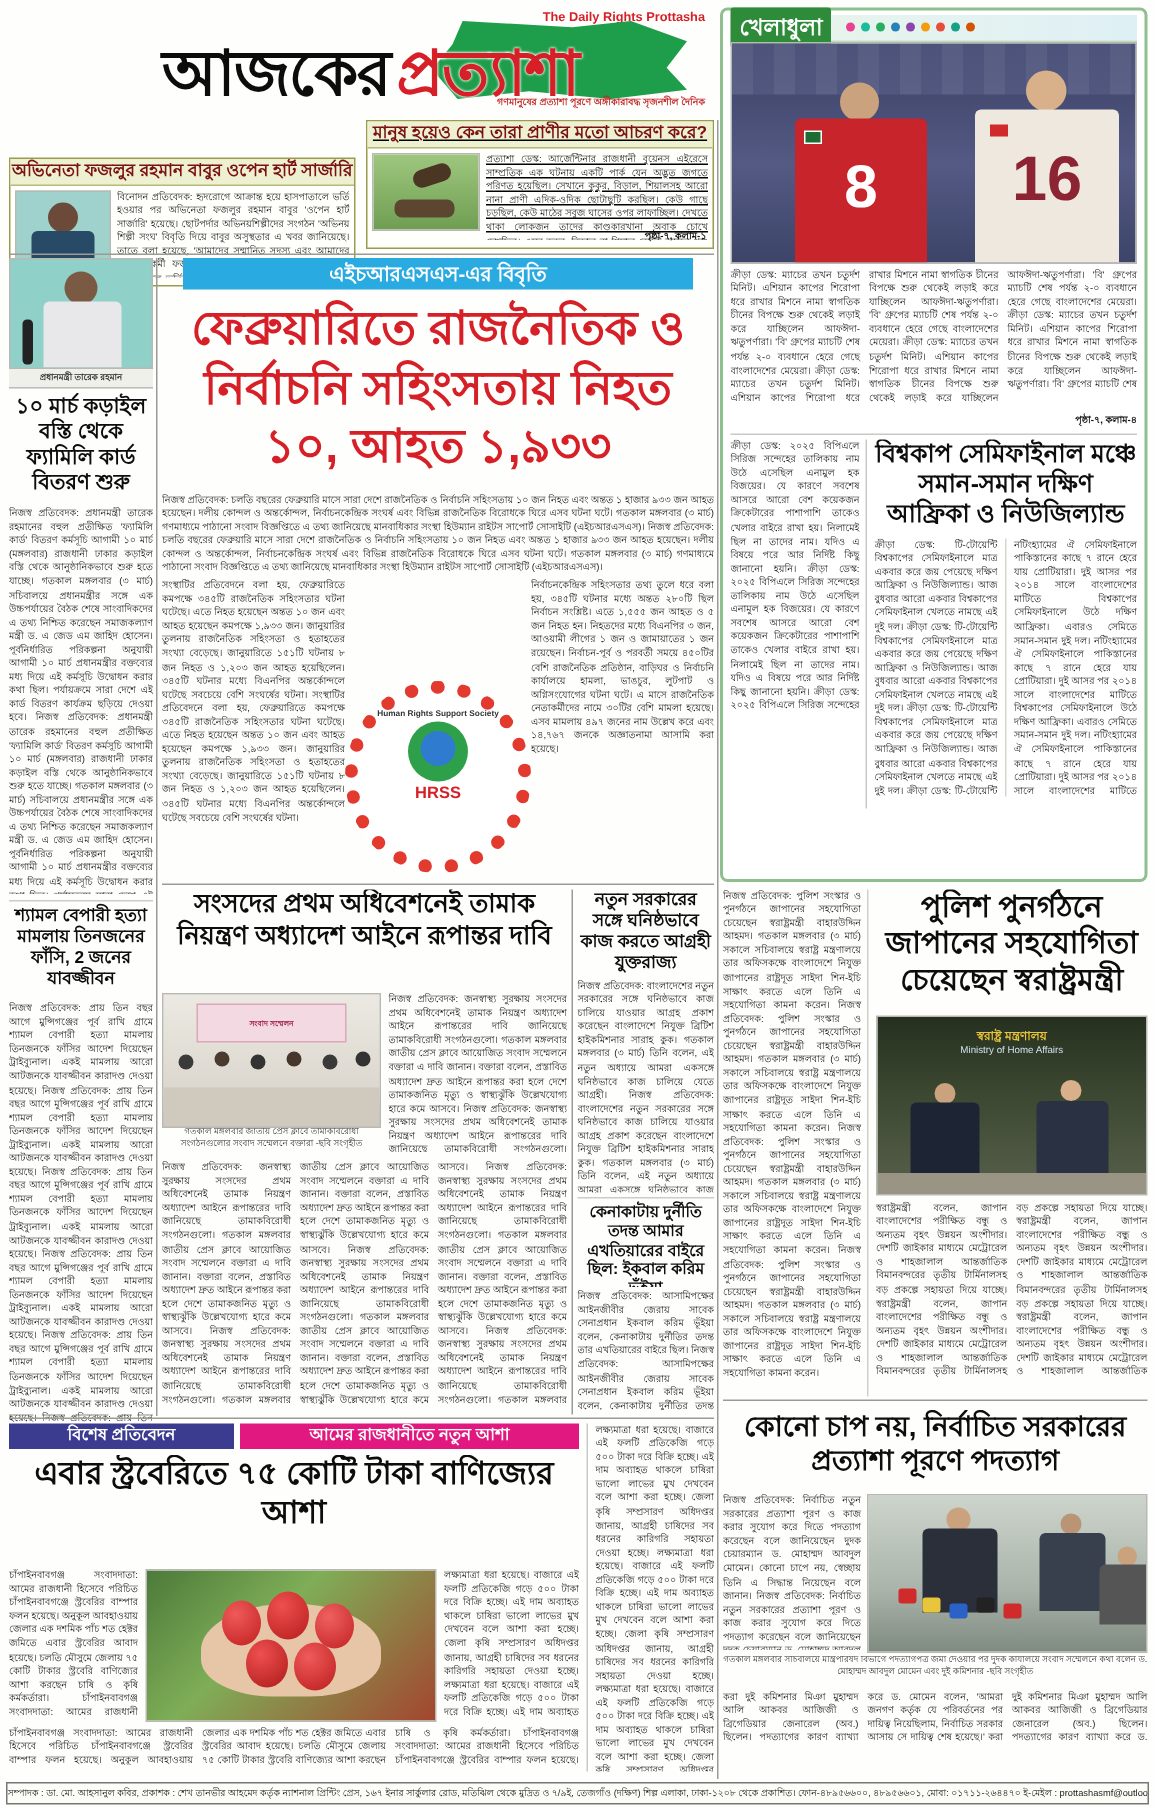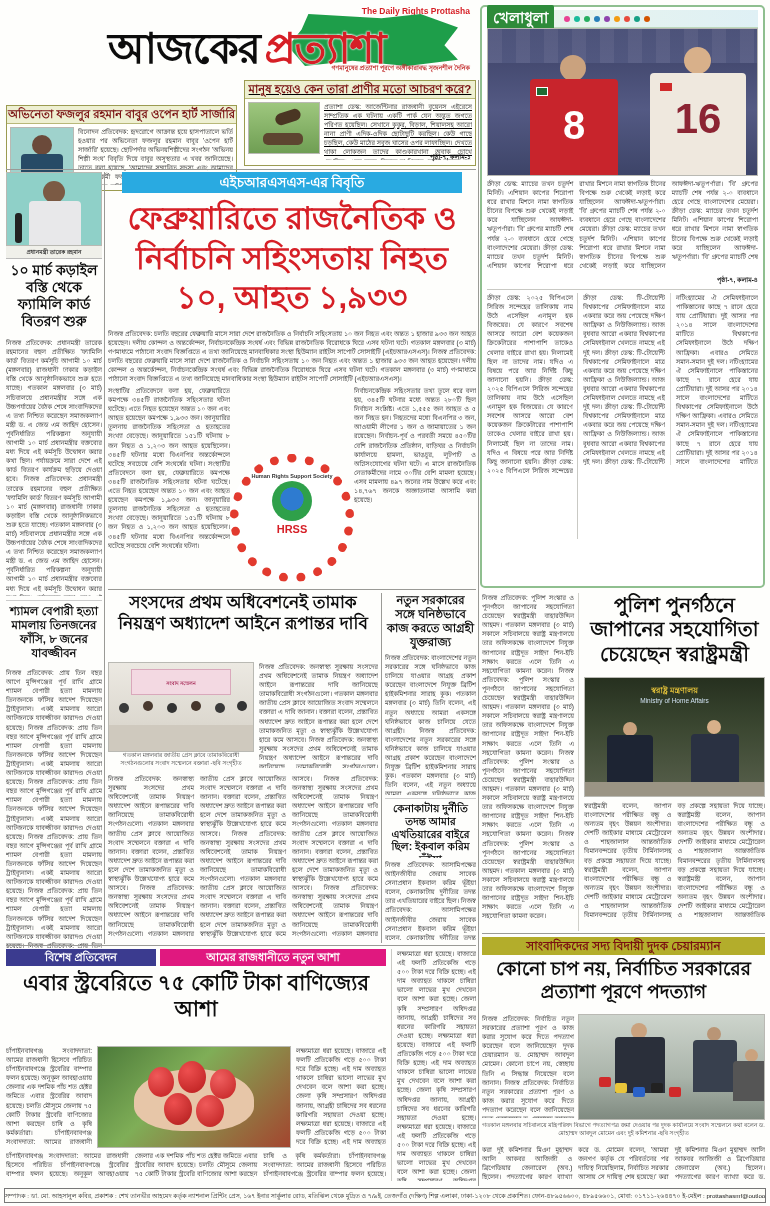--- a/index.html
+++ b/index.html
@@ -59,20 +59,21 @@
     </div>
     <div style="margin-top:3px;height:96px;">
       <div class="j j3" style="height:96px;">ক্রীড়া ডেস্ক: ম্যাচের তখন চতুর্দশ মিনিট। এশিয়ান কাপের শিরোপা ধরে রাখার মিশনে নামা স্বাগতিক চীনের বিপক্ষে শুরু থেকেই লড়াই করে যাচ্ছিলেন আফঈদা-ঋতুপর্ণারা। 'বি' গ্রুপের ম্যাচটি শেষ পর্যন্ত ২-০ ব্যবধানে হেরে গেছে বাংলাদেশের মেয়েরা। ক্রীড়া ডেস্ক: ম্যাচের তখন চতুর্দশ মিনিট। এশিয়ান কাপের শিরোপা ধরে রাখার মিশনে নামা স্বাগতিক চীনের বিপক্ষে শুরু থেকেই লড়াই করে যাচ্ছিলেন আফঈদা-ঋতুপর্ণারা। 'বি' গ্রুপের ম্যাচটি শেষ পর্যন্ত ২-০ ব্যবধানে হেরে গেছে বাংলাদেশের মেয়েরা। ক্রীড়া ডেস্ক: ম্যাচের তখন চতুর্দশ মিনিট। এশিয়ান কাপের শিরোপা ধরে রাখার মিশনে নামা স্বাগতিক চীনের বিপক্ষে শুরু থেকেই লড়াই করে যাচ্ছিলেন আফঈদা-ঋতুপর্ণারা। 'বি' গ্রুপের ম্যাচটি শেষ পর্যন্ত ২-০ ব্যবধানে হেরে গেছে বাংলাদেশের মেয়েরা। ক্রীড়া ডেস্ক: ম্যাচের তখন চতুর্দশ মিনিট। এশিয়ান কাপের শিরোপা ধরে রাখার মিশনে নামা স্বাগতিক চীনের বিপক্ষে শুরু থেকেই লড়াই করে যাচ্ছিলেন আফঈদা-ঋতুপর্ণারা। 'বি' গ্রুপের ম্যাচটি শেষ পর্যন্ত ২-০ ব্যবধানে হেরে গেছে বাংলাদেশের মেয়েরা।</div>
     </div>
     <div class="pageref">পৃষ্ঠা-৭, কলাম-৪</div>
     <div style="display:flex;margin-top:3px;border-top:1px solid #c9c9c4;padding-top:3px;height:246px;">
       <div style="width:86px;border-right:1px solid #c9c9c4;padding-right:4px;">
         <div class="j" style="height:180px;">ক্রীড়া ডেস্ক: ২০২৫ বিপিএলে সিরিজ সন্দেহের তালিকায় নাম উঠে এসেছিল এনামুল হক বিজয়ের। যে কারণে সবশেষ আসরে আরো বেশ কয়েকজন ক্রিকেটারের পাশাপাশি তাকেও খেলার বাইরে রাখা হয়। নিলামেই ছিল না তাদের নাম। যদিও এ বিষয়ে পরে আর নির্দিষ্ট কিছু জানানো হয়নি। ক্রীড়া ডেস্ক: ২০২৫ বিপিএলে সিরিজ সন্দেহের তালিকায় নাম উঠে এসেছিল এনামুল হক বিজয়ের। যে কারণে সবশেষ আসরে আরো বেশ কয়েকজন ক্রিকেটারের পাশাপাশি তাকেও খেলার বাইরে রাখা হয়। নিলামেই ছিল না তাদের নাম। যদিও এ বিষয়ে পরে আর নির্দিষ্ট কিছু জানানো হয়নি। ক্রীড়া ডেস্ক: ২০২৫ বিপিএলে সিরিজ সন্দেহের তালিকায় নাম উঠে এসেছিল এনামুল হক বিজয়ের। যে কারণে সবশেষ আসরে আরো বেশ কয়েকজন ক্রিকেটারের পাশাপাশি তাকেও খেলার বাইরে রাখা হয়। নিলামেই ছিল না তাদের নাম। যদিও এ বিষয়ে পরে আর নির্দিষ্ট কিছু জানানো হয়নি। ক্রীড়া ডেস্ক: ২০২৫ বিপিএলে সিরিজ সন্দেহের তালিকায় নাম উঠে এসেছিল এনামুল হক বিজয়ের। যে কারণে সবশেষ আসরে আরো বেশ কয়েকজন ক্রিকেটারের পাশাপাশি তাকেও খেলার বাইরে রাখা হয়। নিলামেই ছিল না তাদের নাম। যদিও এ বিষয়ে পরে আর নির্দিষ্ট কিছু জানানো হয়নি।</div>
       </div>
       <div style="flex:1;padding-left:5px;">
+        <div class="hl" style="font-size:16.5px;height:66px;">বিশ্বকাপ সেমিফাইনাল মঞ্চে সমান-সমান দক্ষিণ আফ্রিকা ও নিউজিল্যান্ড</div>
         <div style="display:flex;gap:5px;height:172px;">
           <div class="j" style="flex:1;">ক্রীড়া ডেস্ক: টি-টোয়েন্টি বিশ্বকাপের সেমিফাইনালে মাত্র একবার করে জয় পেয়েছে দক্ষিণ আফ্রিকা ও নিউজিল্যান্ড। আজ বুধবার আরো একবার বিশ্বকাপের সেমিফাইনাল খেলতে নামছে এই দুই দল। ক্রীড়া ডেস্ক: টি-টোয়েন্টি বিশ্বকাপের সেমিফাইনালে মাত্র একবার করে জয় পেয়েছে দক্ষিণ আফ্রিকা ও নিউজিল্যান্ড। আজ বুধবার আরো একবার বিশ্বকাপের সেমিফাইনাল খেলতে নামছে এই দুই দল। ক্রীড়া ডেস্ক: টি-টোয়েন্টি বিশ্বকাপের সেমিফাইনালে মাত্র একবার করে জয় পেয়েছে দক্ষিণ আফ্রিকা ও নিউজিল্যান্ড। আজ বুধবার আরো একবার বিশ্বকাপের সেমিফাইনাল খেলতে নামছে এই দুই দল। ক্রীড়া ডেস্ক: টি-টোয়েন্টি বিশ্বকাপের সেমিফাইনালে মাত্র একবার করে জয় পেয়েছে দক্ষিণ আফ্রিকা ও নিউজিল্যান্ড। আজ বুধবার আরো একবার বিশ্বকাপের সেমিফাইনাল খেলতে নামছে এই দুই দল।</div>
           <div class="j" style="flex:1;border-left:1px solid #d5d5d0;padding-left:5px;">নটিংহ্যামের ঐ সেমিফাইনালে পাকিস্তানের কাছে ৭ রানে হেরে যায় প্রোটিয়ারা। দুই আসর পর ২০১৪ সালে বাংলাদেশের মাটিতে বিশ্বকাপের সেমিফাইনালে উঠে দক্ষিণ আফ্রিকা। এবারও সেমিতে সমান-সমান দুই দল। নটিংহ্যামের ঐ সেমিফাইনালে পাকিস্তানের কাছে ৭ রানে হেরে যায় প্রোটিয়ারা। দুই আসর পর ২০১৪ সালে বাংলাদেশের মাটিতে বিশ্বকাপের সেমিফাইনালে উঠে দক্ষিণ আফ্রিকা। এবারও সেমিতে সমান-সমান দুই দল। নটিংহ্যামের ঐ সেমিফাইনালে পাকিস্তানের কাছে ৭ রানে হেরে যায় প্রোটিয়ারা। দুই আসর পর ২০১৪ সালে বাংলাদেশের মাটিতে বিশ্বকাপের সেমিফাইনালে উঠে দক্ষিণ আফ্রিকা। এবারও সেমিতে সমান-সমান দুই দল। নটিংহ্যামের ঐ সেমিফাইনালে পাকিস্তানের কাছে ৭ রানে হেরে যায় প্রোটিয়ারা। দুই আসর পর ২০১৪ সালে বাংলাদেশের মাটিতে বিশ্বকাপের সেমিফাইনালে উঠে দক্ষিণ আফ্রিকা। এবারও সেমিতে সমান-সমান দুই দল।</div>
         </div>
       </div>
     </div>
   </div>
 
   <div class="abs" style="left:6px;top:80px;width:231px;height:86px;border:1px solid #9b9b50;background:#fffffb;margin-top:25px;">
     <div style="background:#eef0d2;border-bottom:1px solid #b8b878;font-weight:bold;font-size:11.5px;color:#7a1212;text-align:center;height:17px;line-height:17px;overflow:hidden;">অভিনেতা ফজলুর রহমান বাবুর ওপেন হার্ট সার্জারি</div>
@@ -102,21 +103,21 @@
 
   <div class="abs" style="left:6px;top:172px;width:96px;height:772px;">
     <div class="photo" style="height:72px;background:#8fd0c8;">
       <div class="head" style="left:36px;top:8px;width:22px;height:22px;background:#7b5a44;"></div>
       <div class="fig" style="left:22px;top:28px;width:52px;height:44px;background:#e8e8ea;"></div>
       <div class="abs" style="left:8px;top:40px;width:7px;height:30px;background:#222;border-radius:3px;"></div>
     </div>
     <div class="cap" style="font-weight:bold;height:12px;line-height:12px;background:#f0f0ea;border-bottom:1px solid #bbb;">প্রধানমন্ত্রী তারেক রহমান</div>
     <div class="hl" style="font-size:14px;height:74px;margin-top:3px;">১০ মার্চ কড়াইল বস্তি থেকে ফ্যামিলি কার্ড বিতরণ শুরু</div>
     <div class="j" style="height:258px;margin-top:2px;">নিজস্ব প্রতিবেদক: প্রধানমন্ত্রী তারেক রহমানের বহুল প্রতীক্ষিত 'ফ্যামিলি কার্ড' বিতরণ কর্মসূচি আগামী ১০ মার্চ (মঙ্গলবার) রাজধানী ঢাকার কড়াইল বস্তি থেকে আনুষ্ঠানিকভাবে শুরু হতে যাচ্ছে। গতকাল মঙ্গলবার (৩ মার্চ) সচিবালয়ে প্রধানমন্ত্রীর সঙ্গে এক উচ্চপর্যায়ের বৈঠক শেষে সাংবাদিকদের এ তথ্য নিশ্চিত করেছেন সমাজকল্যাণ মন্ত্রী ড. এ জেড এম জাহিদ হোসেন। পূর্বনির্ধারিত পরিকল্পনা অনুযায়ী আগামী ১০ মার্চ প্রধানমন্ত্রীর বক্তব্যের মধ্য দিয়ে এই কর্মসূচি উদ্বোধন করার কথা ছিল। পর্যায়ক্রমে সারা দেশে এই কার্ড বিতরণ কার্যক্রম ছড়িয়ে দেওয়া হবে। নিজস্ব প্রতিবেদক: প্রধানমন্ত্রী তারেক রহমানের বহুল প্রতীক্ষিত 'ফ্যামিলি কার্ড' বিতরণ কর্মসূচি আগামী ১০ মার্চ (মঙ্গলবার) রাজধানী ঢাকার কড়াইল বস্তি থেকে আনুষ্ঠানিকভাবে শুরু হতে যাচ্ছে। গতকাল মঙ্গলবার (৩ মার্চ) সচিবালয়ে প্রধানমন্ত্রীর সঙ্গে এক উচ্চপর্যায়ের বৈঠক শেষে সাংবাদিকদের এ তথ্য নিশ্চিত করেছেন সমাজকল্যাণ মন্ত্রী ড. এ জেড এম জাহিদ হোসেন। পূর্বনির্ধারিত পরিকল্পনা অনুযায়ী আগামী ১০ মার্চ প্রধানমন্ত্রীর বক্তব্যের মধ্য দিয়ে এই কর্মসূচি উদ্বোধন করার কথা ছিল। পর্যায়ক্রমে সারা দেশে এই কার্ড বিতরণ কার্যক্রম ছড়িয়ে দেওয়া হবে। নিজস্ব প্রতিবেদক: প্রধানমন্ত্রী তারেক রহমানের বহুল প্রতীক্ষিত 'ফ্যামিলি কার্ড' বিতরণ কর্মসূচি আগামী ১০ মার্চ (মঙ্গলবার) রাজধানী ঢাকার কড়াইল বস্তি থেকে আনুষ্ঠানিকভাবে শুরু হতে যাচ্ছে। গতকাল মঙ্গলবার (৩ মার্চ) সচিবালয়ে প্রধানমন্ত্রীর সঙ্গে এক উচ্চপর্যায়ের বৈঠক শেষে সাংবাদিকদের এ তথ্য নিশ্চিত করেছেন সমাজকল্যাণ মন্ত্রী ড. এ জেড এম জাহিদ হোসেন। পূর্বনির্ধারিত পরিকল্পনা অনুযায়ী আগামী ১০ মার্চ প্রধানমন্ত্রীর বক্তব্যের মধ্য দিয়ে এই কর্মসূচি উদ্বোধন করার কথা ছিল। পর্যায়ক্রমে সারা দেশে এই কার্ড বিতরণ কার্যক্রম ছড়িয়ে দেওয়া হবে।</div>
-    <div class="hl" style="font-size:11.5px;height:62px;margin-top:4px;border-top:1px solid #ccc;padding-top:3px;">শ্যামল বেপারী হত্যা মামলায় তিনজনের ফাঁসি, ৮ জনের যাবজ্জীবন</div>
+    <div class="hl" style="font-size:11.5px;height:62px;margin-top:4px;border-top:1px solid #ccc;padding-top:3px;">শ্যামল বেপারী হত্যা মামলায় তিনজনের ফাঁসি, 2 জনের যাবজ্জীবন</div>
     <div class="j" style="height:280px;margin-top:2px;">নিজস্ব প্রতিবেদক: প্রায় তিন বছর আগে মুন্সিগঞ্জের পূর্ব রাখি গ্রামে শ্যামল বেপারী হত্যা মামলায় তিনজনকে ফাঁসির আদেশ দিয়েছেন ট্রাইব্যুনাল। একই মামলায় আরো আটজনকে যাবজ্জীবন কারাদণ্ড দেওয়া হয়েছে। নিজস্ব প্রতিবেদক: প্রায় তিন বছর আগে মুন্সিগঞ্জের পূর্ব রাখি গ্রামে শ্যামল বেপারী হত্যা মামলায় তিনজনকে ফাঁসির আদেশ দিয়েছেন ট্রাইব্যুনাল। একই মামলায় আরো আটজনকে যাবজ্জীবন কারাদণ্ড দেওয়া হয়েছে। নিজস্ব প্রতিবেদক: প্রায় তিন বছর আগে মুন্সিগঞ্জের পূর্ব রাখি গ্রামে শ্যামল বেপারী হত্যা মামলায় তিনজনকে ফাঁসির আদেশ দিয়েছেন ট্রাইব্যুনাল। একই মামলায় আরো আটজনকে যাবজ্জীবন কারাদণ্ড দেওয়া হয়েছে। নিজস্ব প্রতিবেদক: প্রায় তিন বছর আগে মুন্সিগঞ্জের পূর্ব রাখি গ্রামে শ্যামল বেপারী হত্যা মামলায় তিনজনকে ফাঁসির আদেশ দিয়েছেন ট্রাইব্যুনাল। একই মামলায় আরো আটজনকে যাবজ্জীবন কারাদণ্ড দেওয়া হয়েছে। নিজস্ব প্রতিবেদক: প্রায় তিন বছর আগে মুন্সিগঞ্জের পূর্ব রাখি গ্রামে শ্যামল বেপারী হত্যা মামলায় তিনজনকে ফাঁসির আদেশ দিয়েছেন ট্রাইব্যুনাল। একই মামলায় আরো আটজনকে যাবজ্জীবন কারাদণ্ড দেওয়া হয়েছে। নিজস্ব প্রতিবেদক: প্রায় তিন বছর আগে মুন্সিগঞ্জের পূর্ব রাখি গ্রামে শ্যামল বেপারী হত্যা মামলায় তিনজনকে ফাঁসির আদেশ দিয়েছেন ট্রাইব্যুনাল। একই মামলায় আরো আটজনকে যাবজ্জীবন কারাদণ্ড দেওয়া হয়েছে। নিজস্ব প্রতিবেদক: প্রায় তিন বছর আগে মুন্সিগঞ্জের পূর্ব রাখি গ্রামে শ্যামল বেপারী হত্যা মামলায় তিনজনকে ফাঁসির আদেশ দিয়েছেন ট্রাইব্যুনাল। একই মামলায় আরো আটজনকে যাবজ্জীবন কারাদণ্ড দেওয়া হয়েছে। নিজস্ব প্রতিবেদক: প্রায় তিন বছর আগে মুন্সিগঞ্জের পূর্ব রাখি গ্রামে শ্যামল বেপারী হত্যা মামলায় তিনজনকে ফাঁসির আদেশ দিয়েছেন ট্রাইব্যুনাল। একই মামলায় আরো আটজনকে যাবজ্জীবন কারাদণ্ড দেওয়া হয়েছে।</div>
   </div>
 
   <div class="abs rule-v" style="left:104px;top:172px;height:772px;"></div>
   <div class="abs rule-v" style="left:478px;top:80px;height:1106px;"></div>
 
   <div class="abs" style="left:108px;top:172px;width:368px;height:414px;">
     <div class="kicker" style="margin:0 14px;height:21px;line-height:21px;background:#29aae1;font-size:13.5px;">এইচআরএসএস-এর বিবৃতি</div>
     <div class="hl" style="font-size:31px;line-height:1.28;color:#d61f26;height:126px;margin-top:6px;">ফেব্রুয়ারিতে রাজনৈতিক ও নির্বাচনি সহিংসতায় নিহত ১০, আহত ১,৯৩৩</div>
     <div class="j" style="height:54px;margin-top:4px;">নিজস্ব প্রতিবেদক: চলতি বছরের ফেব্রুয়ারি মাসে সারা দেশে রাজনৈতিক ও নির্বাচনি সহিংসতায় ১০ জন নিহত এবং অন্তত ১ হাজার ৯৩৩ জন আহত হয়েছেন। দলীয় কোন্দল ও অন্তর্কোন্দল, নির্বাচনকেন্দ্রিক সংঘর্ষ এবং বিভিন্ন রাজনৈতিক বিরোধকে ঘিরে এসব ঘটনা ঘটে। গতকাল মঙ্গলবার (৩ মার্চ) গণমাধ্যমে পাঠানো সংবাদ বিজ্ঞপ্তিতে এ তথ্য জানিয়েছে মানবাধিকার সংস্থা হিউম্যান রাইটস সাপোর্ট সোসাইটি (এইচআরএসএস)। নিজস্ব প্রতিবেদক: চলতি বছরের ফেব্রুয়ারি মাসে সারা দেশে রাজনৈতিক ও নির্বাচনি সহিংসতায় ১০ জন নিহত এবং অন্তত ১ হাজার ৯৩৩ জন আহত হয়েছেন। দলীয় কোন্দল ও অন্তর্কোন্দল, নির্বাচনকেন্দ্রিক সংঘর্ষ এবং বিভিন্ন রাজনৈতিক বিরোধকে ঘিরে এসব ঘটনা ঘটে। গতকাল মঙ্গলবার (৩ মার্চ) গণমাধ্যমে পাঠানো সংবাদ বিজ্ঞপ্তিতে এ তথ্য জানিয়েছে মানবাধিকার সংস্থা হিউম্যান রাইটস সাপোর্ট সোসাইটি (এইচআরএসএস)।</div>
@@ -178,21 +179,20 @@
         <div class="fig" style="left:106px;top:56px;width:48px;height:52px;background:#2a3142;"></div>
         <div class="abs" style="left:0;bottom:0;width:100%;height:14px;background:#9a9484;"></div>
       </div>
       <div class="j j2" style="height:126px;margin-top:4px;">স্বরাষ্ট্রমন্ত্রী বলেন, জাপান বাংলাদেশের পরীক্ষিত বন্ধু ও অন্যতম বৃহৎ উন্নয়ন অংশীদার। দেশটি জাইকার মাধ্যমে মেট্রোরেল ও শাহজালাল আন্তর্জাতিক বিমানবন্দরের তৃতীয় টার্মিনালসহ বড় প্রকল্পে সহায়তা দিয়ে যাচ্ছে। স্বরাষ্ট্রমন্ত্রী বলেন, জাপান বাংলাদেশের পরীক্ষিত বন্ধু ও অন্যতম বৃহৎ উন্নয়ন অংশীদার। দেশটি জাইকার মাধ্যমে মেট্রোরেল ও শাহজালাল আন্তর্জাতিক বিমানবন্দরের তৃতীয় টার্মিনালসহ বড় প্রকল্পে সহায়তা দিয়ে যাচ্ছে। স্বরাষ্ট্রমন্ত্রী বলেন, জাপান বাংলাদেশের পরীক্ষিত বন্ধু ও অন্যতম বৃহৎ উন্নয়ন অংশীদার। দেশটি জাইকার মাধ্যমে মেট্রোরেল ও শাহজালাল আন্তর্জাতিক বিমানবন্দরের তৃতীয় টার্মিনালসহ বড় প্রকল্পে সহায়তা দিয়ে যাচ্ছে। স্বরাষ্ট্রমন্ত্রী বলেন, জাপান বাংলাদেশের পরীক্ষিত বন্ধু ও অন্যতম বৃহৎ উন্নয়ন অংশীদার। দেশটি জাইকার মাধ্যমে মেট্রোরেল ও শাহজালাল আন্তর্জাতিক বিমানবন্দরের তৃতীয় টার্মিনালসহ বড় প্রকল্পে সহায়তা দিয়ে যাচ্ছে।</div>
     </div>
   </div>
 
   <div class="abs rule-h" style="left:482px;top:933px;width:283px;"></div>
 
   <div class="abs" style="left:482px;top:937px;width:283px;height:248px;">
-    <div style="height:18px;line-height:18px;background:#b3ad2b;color:#7a1010;font-weight:bold;font-size:12px;text-align:center;overflow:hidden;">সাংবাদিকদের সদ্য বিদায়ী দুদক চেয়ারম্যান</div>
     <div class="hl" style="font-size:18.5px;height:54px;margin-top:3px;">কোনো চাপ নয়, নির্বাচিত সরকারের প্রত্যাশা পূরণে পদত্যাগ</div>
     <div style="display:flex;margin-top:2px;">
       <div class="j" style="width:92px;flex:none;height:104px;padding-right:4px;">নিজস্ব প্রতিবেদক: নির্বাচিত নতুন সরকারের প্রত্যাশা পূরণ ও কাজ করার সুযোগ করে দিতে পদত্যাগ করেছেন বলে জানিয়েছেন দুদক চেয়ারম্যান ড. মোহাম্মদ আবদুল মোমেন। কোনো চাপে নয়, স্বেচ্ছায় তিনি এ সিদ্ধান্ত নিয়েছেন বলে জানান। নিজস্ব প্রতিবেদক: নির্বাচিত নতুন সরকারের প্রত্যাশা পূরণ ও কাজ করার সুযোগ করে দিতে পদত্যাগ করেছেন বলে জানিয়েছেন দুদক চেয়ারম্যান ড. মোহাম্মদ আবদুল মোমেন। কোনো চাপে নয়, স্বেচ্ছায় তিনি এ সিদ্ধান্ত নিয়েছেন বলে জানান।</div>
       <div class="photo" style="flex:1;height:104px;background:linear-gradient(180deg,#cdd4cc 0%,#aab4aa 60%,#7f8a80 100%);">
         <div class="head" style="left:52px;top:8px;width:16px;height:16px;background:#caa27e;"></div>
         <div class="fig" style="left:36px;top:22px;width:50px;height:56px;background:#2a2f3a;"></div>
         <div class="head" style="left:128px;top:12px;width:14px;height:14px;background:#b99576;"></div>
         <div class="fig" style="left:114px;top:25px;width:44px;height:52px;background:#38404e;"></div>
         <div class="head" style="left:166px;top:34px;width:13px;height:13px;background:#caa27e;"></div>
         <div class="fig" style="left:154px;top:46px;width:36px;height:40px;background:#555;"></div>

